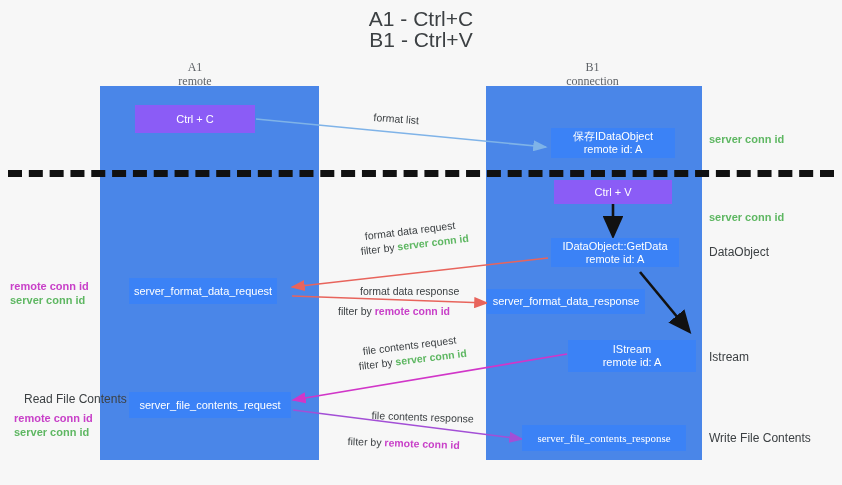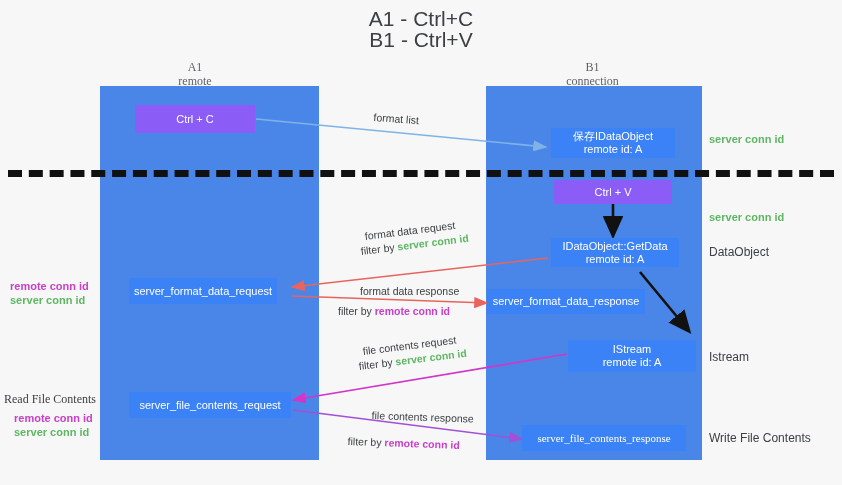--- a/index.html
+++ b/index.html
@@ -160,21 +160,21 @@
 
   <div class="sidelabel big" style="left:709px;top:245px;">DataObject</div>
 
   <div class="sidelabel big" style="left:709px;top:350px;">Istream</div>
 
   <div class="sidelabel big" style="left:709px;top:431px;">Write File Contents</div>
 
   <div class="sidelabel purple-txt" style="left:10px;top:279px;">remote conn id</div>
   <div class="sidelabel green-txt" style="left:10px;top:293px;">server conn id</div>
 
-  <div class="sidelabel big" style="left:4px;top:392px;font-family:Liberation Serif, serif;">Read File Contents</div>
+  <div class="sidelabel big" style="left:24px;top:392px;">Read File Contents</div>
   <div class="sidelabel purple-txt" style="left:14px;top:411px;">remote conn id</div>
   <div class="sidelabel green-txt" style="left:14px;top:425px;">server conn id</div>
 
   <div class="edgelabel rot" style="left:374px;top:110px;transform:rotate(4deg);">format list</div>
 
   <div class="edgelabel rot" style="left:364px;top:229px;transform:rotate(-7deg);">format data request</div>
   <div class="edgelabel rot" style="left:360px;top:244px;transform:rotate(-7deg);">
     <span>filter by </span><span class="green-txt">server conn id</span>
   </div>
 

